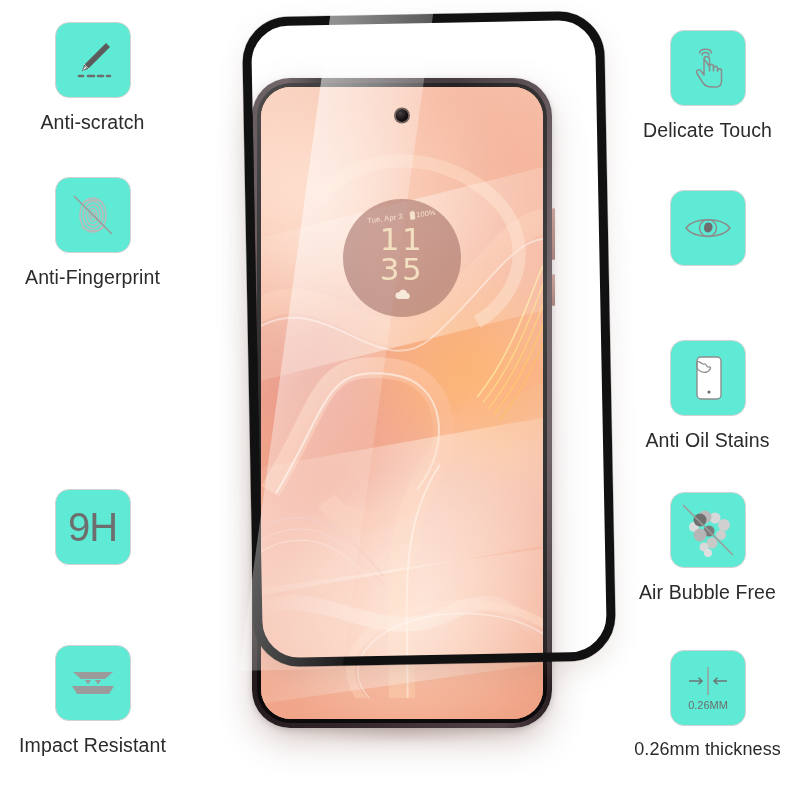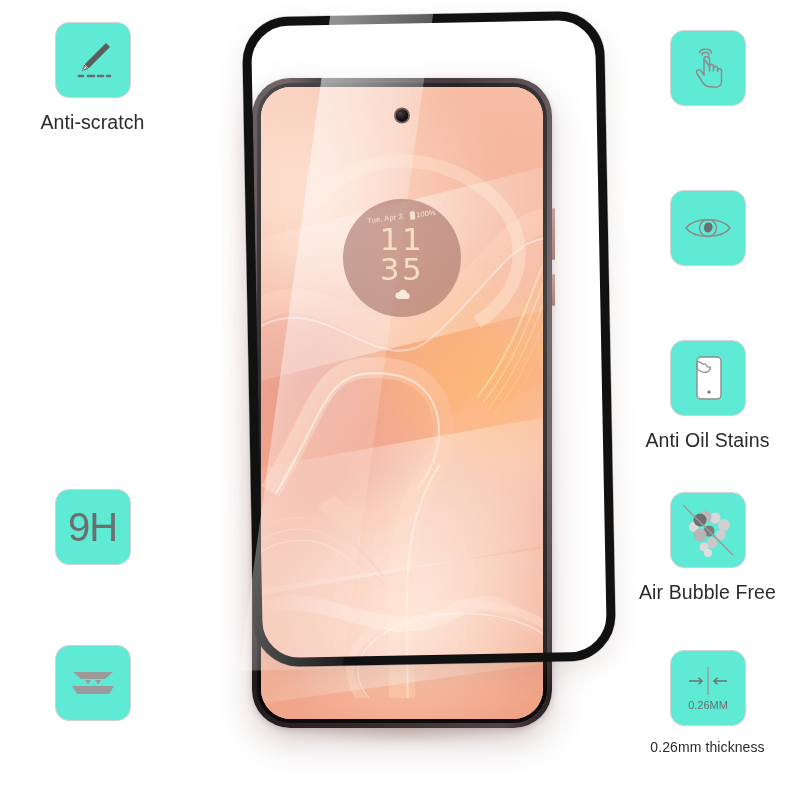--- a/index.html
+++ b/index.html
@@ -47,21 +47,21 @@
   .icon-box svg{ display:block; }
 
   .feature-label{
     margin-top:13px;
     font-size:19.5px;
     color:#2b2b2b;
     letter-spacing:.1px;
     white-space:nowrap;
     text-align:center;
   }
-  .feature-label.small{ font-size:14px; }
+  .feature-label.small{ font-size:18px; }
 
   
   #phone-stage{
     position:absolute;
     left:0; top:0;
     width:800px; height:800px;
     pointer-events:none;
   }
 
   .phone{
@@ -339,58 +339,77 @@
           <line x1="11" y1="41" x2="15" y2="41"></line>
           <line x1="20" y1="41" x2="26" y2="41"></line>
           <line x1="30" y1="41" x2="35" y2="41"></line>
           <line x1="39" y1="41" x2="42" y2="41"></line>
         </g>
       </svg>
     </div>
     <div class="feature-label">Anti-scratch</div>
   </div>
 
+  <div class="feature" style="top:177px">
+    <div class="icon-box">
+      <svg width="52" height="52" viewBox="0 0 52 52">
+        <g fill="none" stroke="#b9b9b9" stroke-width="1.5" stroke-linecap="round">
+          <ellipse cx="26" cy="26" rx="13" ry="17"></ellipse>
+          <ellipse cx="26" cy="26" rx="10" ry="13.5"></ellipse>
+          <ellipse cx="26" cy="26" rx="7" ry="10"></ellipse>
+          <ellipse cx="26" cy="26" rx="4" ry="6.5"></ellipse>
+          <ellipse cx="26" cy="26" rx="1.8" ry="3"></ellipse>
+          <path d="M16 14 C20 10 32 10 36 14"></path>
+          <path d="M15 38 C20 43 32 43 37 38"></path>
+        </g>
+        <line x1="7" y1="7" x2="45" y2="45" stroke="#9b9b9b" stroke-width="1.6"></line>
+      </svg>
+    </div>
+    <div class="feature-label">Anti-Fingerprint</div>
+  </div>
 
 
   <div class="feature" style="top:489px">
     <div class="icon-box">
       <span style="font-size:40px;color:#6e6e6e;font-family:'Liberation Sans',sans-serif;letter-spacing:-1px;">9H</span>
     </div>
   </div>
 
   <div class="feature" style="top:645px">
     <div class="icon-box">
       <svg width="52" height="40" viewBox="0 0 52 40">
         <path d="M14 16 L38 16 L46 9 L6 9 Z" fill="#9b9b9b"></path>
         <path d="M10 31 L42 31 L47 23 L5 23 Z" fill="#9b9b9b"></path>
         <g fill="#9b9b9b">
           <path d="M18 17 L24 17 L21 21.5 Z"></path>
           <path d="M28 17 L34 17 L31 21.5 Z"></path>
         </g>
       </svg>
     </div>
+    <div class="feature-label">Impact Resistant</div>
   </div>
 
 </div>
 
 <div class="feature-col right">
 
   <div class="feature" style="top:30px">
     <div class="icon-box">
       <svg width="50" height="50" viewBox="0 0 50 50">
         <g fill="none" stroke="#8d8d8d" stroke-width="1.5" stroke-linecap="round" stroke-linejoin="round">
           <path d="M19 12 C19 8.5 26 8.5 26 12"></path>
           <path d="M16.5 10 C17 5 28 5 28.5 10"></path>
           <path d="M21 17 L21 32 L18 28 C16 25.5 12.5 27.5 14 30.5 L20 40 C22 43 25 44 29 44 L33 44 C36.5 44 38.5 41.5 38.5 38 L38.5 28 C38.5 25 34.5 25 34.5 28"></path>
           <path d="M34.5 28 L34.5 25.5 C34.5 22.5 30.5 22.5 30.5 25.5 L30.5 28"></path>
           <path d="M30.5 25.5 L30.5 23.5 C30.5 20.5 26.5 20.5 26.5 23.5 L26.5 28"></path>
           <path d="M26.5 23.5 L26.5 16 C26.5 12.8 21 12.8 21 16 Z"></path>
         </g>
       </svg>
     </div>
+    <div class="feature-label">Delicate Touch</div>
   </div>
 
   <div class="feature" style="top:190px">
     <div class="icon-box">
       <svg width="54" height="40" viewBox="0 0 54 40">
         <path d="M5 20 C13 9 41 9 49 20 C41 31 13 31 5 20 Z" fill="none" stroke="#8d8d8d" stroke-width="1.6"></path>
         <circle cx="27" cy="20" r="8.5" fill="none" stroke="#8d8d8d" stroke-width="1.5"></circle>
         <path d="M27 14.5 C31 14.5 32.5 18 31 21.5 C29.5 25 25 25.5 23.5 22.5 C22.2 19.8 23.5 14.5 27 14.5 Z" fill="#6e6e6e"></path>
       </svg>
     </div>

